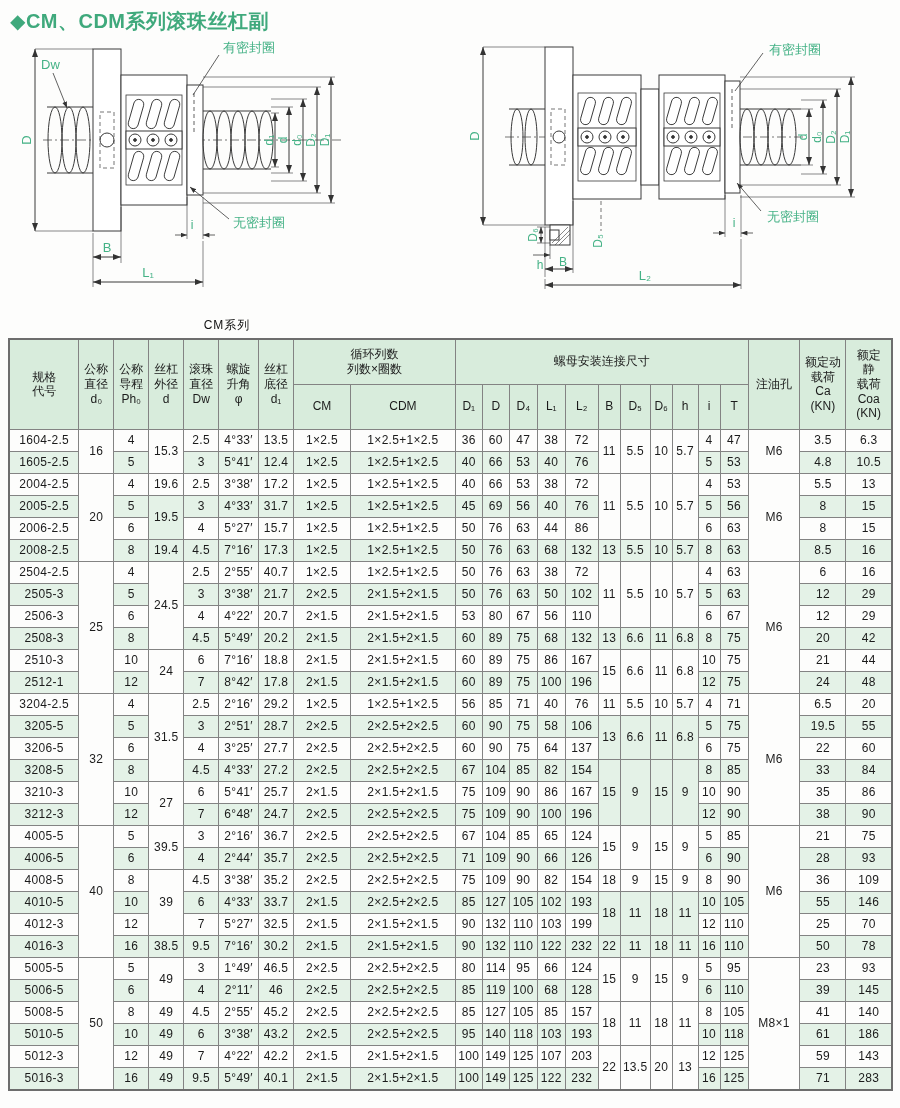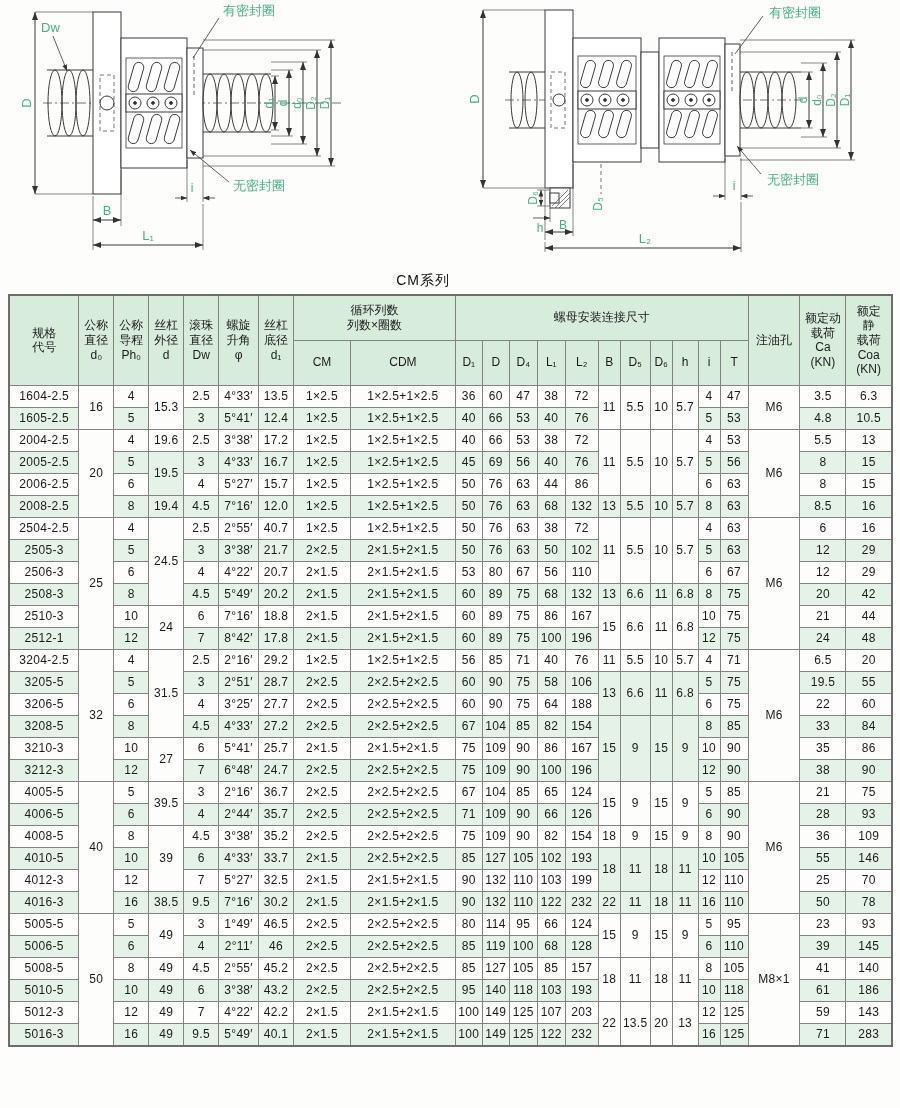--- a/index.html
+++ b/index.html
@@ -1,36 +1,37 @@
 <!DOCTYPE html>
 <html><head>
 <meta charset="utf-8">
 <style>
   html,body{margin:0;padding:0;}
   body{width:900px;height:1108px;background:#fdfdfc;font-family:"Liberation Sans","DejaVu Sans",sans-serif;color:#1b1b1b;overflow:hidden;}
   .page{width:900px;height:1108px;}
   .title{padding:8px 0 2px 10px;font-size:20px;font-weight:bold;color:#3fa97c;letter-spacing:0.5px;}
   .diagrams{display:flex;justify-content:space-between;padding:0 4px;}
   .diagram-block{width:448px;text-align:center;}
-  .caption{font-size:14px;color:#111;margin-top:8px;letter-spacing:1px;text-align:right;}
+  .caption{font-size:12px;color:#111;margin-top:16px;letter-spacing:1px;}
   svg text{font-family:"Liberation Sans","DejaVu Sans",sans-serif;}
   .glabel{fill:#45b286;font-size:13px;}
   .glabel-s{fill:#45b286;font-size:12px;}
   table{border-collapse:collapse;table-layout:fixed;margin:4px 7px 0 8px;border:2px solid #6d6d6d;}
   th,td{border:1px solid #838383;}
   thead tr{height:45px;}
   th{background:#d8ecdc;font-weight:normal;font-size:12px;line-height:1.22;white-space:pre-line;vertical-align:middle;padding:0;}
   td{font-size:12px;height:21px;line-height:1.02;padding:0 1px;text-align:center;vertical-align:middle;letter-spacing:0.3px;}
   tbody tr:nth-child(even){background:#e4f2e7;}
 </style>
 </head>
 <body>
 
 <div class="page">
 
+  <div class="title">◆CM、CDM系列滚珠丝杠副</div>
 
   <div class="diagrams">
 
     <div class="diagram-block">
       <svg width="440" height="260" viewBox="0 0 440 260">
         <defs>
           <marker id="arE" markerWidth="9" markerHeight="8" refX="8" refY="3" orient="auto">
               <path d="M0,0L8,3L0,6Z" fill="#333"></path>
             </marker>
           <marker id="arS" markerWidth="9" markerHeight="8" refX="0" refY="3" orient="auto">
@@ -399,21 +400,21 @@
           <td rowspan="4">M6</td>
           <td>5.5</td>
           <td>13</td>
         </tr>
         <tr>
           <td>2005-2.5</td>
           <td>5</td>
           <td rowspan="2">19.5</td>
           <td>3</td>
           <td>4°33′</td>
-          <td>16.7</td>
+          <td>31.7</td>
           <td>1×2.5</td>
           <td>1×2.5+1×2.5</td>
           <td>45</td>
           <td>69</td>
           <td>56</td>
           <td>40</td>
           <td>76</td>
           <td>5</td>
           <td>56</td>
           <td>8</td>
@@ -436,21 +437,21 @@
           <td>63</td>
           <td>8</td>
           <td>15</td>
         </tr>
         <tr>
           <td>2008-2.5</td>
           <td>8</td>
           <td>19.4</td>
           <td>4.5</td>
           <td>7°16′</td>
-          <td>12.0</td>
+          <td>17.3</td>
           <td>1×2.5</td>
           <td>1×2.5+1×2.5</td>
           <td>50</td>
           <td>76</td>
           <td>63</td>
           <td>68</td>
           <td>132</td>
           <td>13</td>
           <td>5.5</td>
           <td>10</td>
@@ -636,21 +637,21 @@
           <td>6</td>
           <td>4</td>
           <td>3°25′</td>
           <td>27.7</td>
           <td>2×2.5</td>
           <td>2×2.5+2×2.5</td>
           <td>60</td>
           <td>90</td>
           <td>75</td>
           <td>64</td>
-          <td>188</td>
+          <td>137</td>
           <td>6</td>
           <td>75</td>
           <td>22</td>
           <td>60</td>
         </tr>
         <tr>
           <td>3208-5</td>
           <td>8</td>
           <td>4.5</td>
           <td>4°33′</td>

